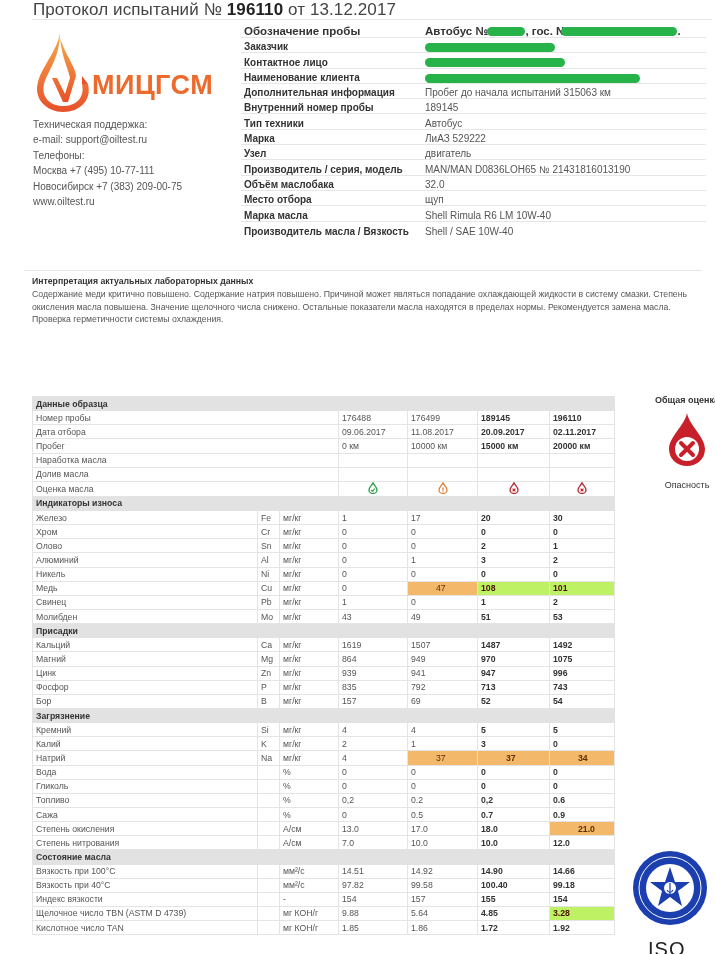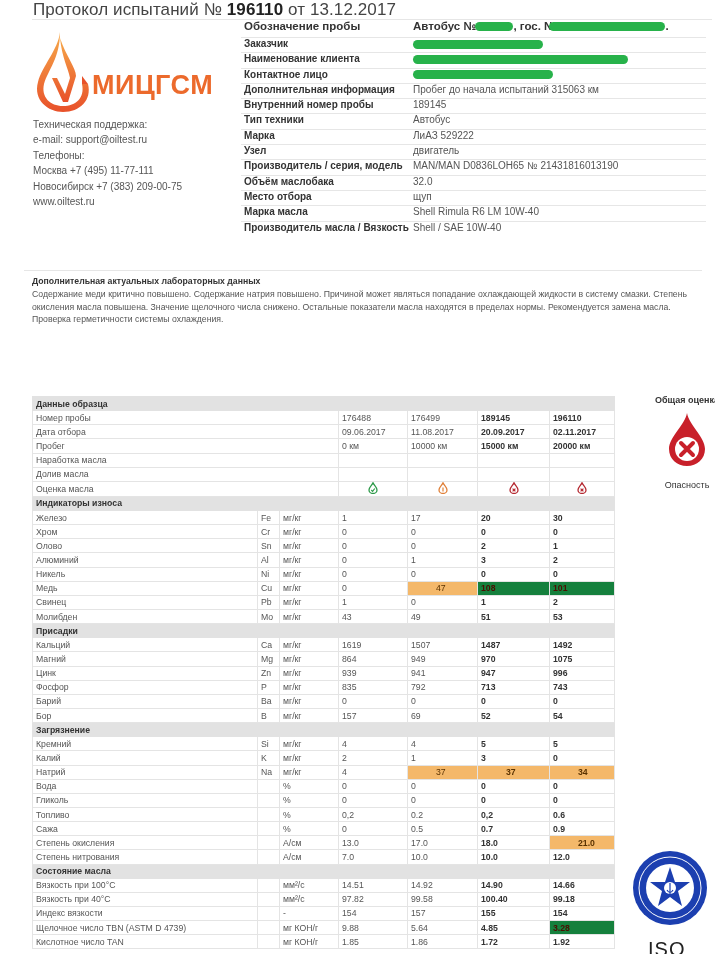--- a/index.html
+++ b/index.html
@@ -9,38 +9,38 @@
   .title { position: absolute; left: 33px; top: 0px; font-size: 17px; color: #444; letter-spacing: 0.1px; }
   .title b { color: #222; font-weight: bold; }
   .title-rule { position: absolute; left: 32px; top: 19px; width: 680px; border-top: 1px solid #e6e6e6; }
 
   .logo { position: absolute; left: 30px; top: 28px; width: 200px; height: 85px; }
   .logo-text { position: absolute; left: 90px; top: 66px; font-size: 27px; font-weight: bold; color: #ec6a2c; letter-spacing: 0.5px; }
 
   .support { position: absolute; left: 33px; top: 117px; font-size: 10px; line-height: 15.4px; color: #555; }
 
   .meta { position: absolute; left: 241px; top: 20px; width: 465px; }
-  .meta-row { display: flex; height: 15.3px; border-bottom: 1px solid #e6e6e6; font-size: 10px; align-items: flex-start; }
+  .meta-row { display: flex; height: 15.3px; border-bottom: 1px solid #e6e6e6; font-size: 10px; align-items: flex-end; }
   .meta-row:first-child { height: 18px; font-size: 11.5px; }
   .meta-label { width: 172px; padding-left: 3px; font-weight: bold; color: #333; }
-  .meta-value { flex: 1; color: #555; white-space: nowrap; }
+  .meta-value { flex: 1; color: #555; white-space: nowrap; margin-left: 12px; }
   .meta-row:first-child .meta-value { font-weight: bold; color: #333; }
   .meta-row:last-child { border-bottom: none; }
   .redact { display: inline-block; background: #27b24a; height: 9px; border-radius: 5px; vertical-align: middle; }
 
   .interp-rule { position: absolute; left: 24px; top: 270px; width: 678px; border-top: 1px solid #e6e6e6; }
   .interp { position: absolute; left: 32px; top: 275px; width: 660px; font-size: 8.7px; line-height: 12.8px; color: #555; }
   .interp-title { font-weight: bold; color: #333; }
 
   table.data { position: absolute; left: 32px; top: 396px; width: 582px; border-collapse: collapse; font-size: 8.7px; color: #555; table-layout: fixed; }
   table.data td { height: 14.15px; padding: 0 3px; border: 1px solid #e4e4e4; white-space: nowrap; overflow: hidden; }
   table.data tr.section td { background: #e2e2e2; color: #333; font-weight: bold; border-color: #e2e2e2; }
   table.data td.v3, table.data td.v4 { font-weight: bold; color: #333; }
   table.data td.warn { background: #f4b86a; color: #5a3200; padding-left: 28px; }
-  table.data td.crit { background: #15803d; color: #4a0e00; }
+  table.data td.crit { background: #bef264; color: #4a0e00; }
   table.data td.icon-cell { text-align: center; }
 
   .overall { position: absolute; left: 627px; top: 395px; width: 80px; text-align: center; margin-left: 20px; }
   .overall-title { font-size: 9px; font-weight: bold; color: #333; }
   .overall-icon { margin: 6px auto 0; width: 44px; height: 56px; }
   .overall-label { font-size: 9px; color: #333; margin-top: 9px; text-align: center; }
 
   .iso { position: absolute; left: 632px; top: 850px; width: 76px; height: 76px; }
   .iso-label { position: absolute; left: 648px; top: 938px; font-size: 20px; color: #222; letter-spacing: 1px; }
 </style>
@@ -67,46 +67,46 @@
     <path d="M30 10 C 36 28, 46 40, 46 48 L 38 74 L 33 74 L 22 50 L 27 50 L 35 66 L 40 50 C 38 40, 32 30, 30 10 Z" fill="url(#lg)"></path>
     <path d="M52 48 L 58 56 L 52 56 Z" fill="#e8512a"></path>
   </svg>
   <div class="logo-text" style="left:62px;top:42px;">МИЦГСМ</div>
 </div>
 
 <div class="support">
   <div>Техническая поддержка:</div>
   <div>e-mail: support@oiltest.ru</div>
   <div>Телефоны:</div>
-  <div>Москва +7 (495) 11-77-111</div>
+  <div>Москва +7 (495) 10-77-111</div>
   <div>Новосибирск +7 (383) 209-00-75</div>
   <div>www.oiltest.ru</div>
 </div>
 
 <div class="meta">
   <div class="meta-row">
     <div class="meta-label">Обозначение пробы</div>
     <div class="meta-value">
       <span>Автобус №</span>
       <span class="redact" style="width:38px;margin-left:-4px;"></span><span>, гос. N</span><span class="redact" style="width:116px;margin-left:-3px;"></span><span>.</span>
     </div>
   </div>
   <div class="meta-row">
     <div class="meta-label">Заказчик</div>
     <div class="meta-value"><span class="redact" style="width:130px;"></span></div>
   </div>
   <div class="meta-row">
+    <div class="meta-label">Контактное лицо</div>
+    <div class="meta-value"><span class="redact" style="width:140px;"></span></div>
+  </div>
+  <div class="meta-row">
     <div class="meta-label">Наименование клиента</div>
     <div class="meta-value"><span class="redact" style="width:215px;"></span></div>
   </div>
   <div class="meta-row">
-    <div class="meta-label">Контактное лицо</div>
-    <div class="meta-value"><span class="redact" style="width:140px;"></span></div>
-  </div>
-  <div class="meta-row">
     <div class="meta-label">Дополнительная информация</div>
     <div class="meta-value">Пробег до начала испытаний 315063 км</div>
   </div>
   <div class="meta-row">
     <div class="meta-label">Внутренний номер пробы</div>
     <div class="meta-value">189145</div>
   </div>
   <div class="meta-row">
     <div class="meta-label">Тип техники</div>
     <div class="meta-value">Автобус</div>
@@ -136,21 +136,21 @@
     <div class="meta-value">Shell Rimula R6 LM 10W-40</div>
   </div>
   <div class="meta-row">
     <div class="meta-label">Производитель масла / Вязкость</div>
     <div class="meta-value">Shell / SAE 10W-40</div>
   </div>
 </div>
 
 <div class="interp-rule"></div>
 <div class="interp">
-  <div class="interp-title">Дополнительная актуальных лабораторных данных</div>
+  <div class="interp-title">Интерпретация актуальных лабораторных данных</div>
   <div>Содержание меди критично повышено. Содержание натрия повышено. Причиной может являться попадание охлаждающей жидкости в систему смазки. Степень окисления масла повышена. Значение щелочного числа снижено. Остальные показатели масла находятся в пределах нормы. Рекомендуется замена масла. Проверка герметичности системы охлаждения.</div>
 </div>
 
 <table class="data" id="results">
   <colgroup>
     <col style="width:225px">
       <col style="width:22px">
       <col style="width:59px">
     <col style="width:69px">
       <col style="width:70px">
@@ -323,29 +323,20 @@
       <tr>
         <td>Фосфор</td>
         <td>P</td>
         <td>мг/кг</td>
         <td class="v1">835</td>
         <td class="v2">792</td>
         <td class="v3">713</td>
         <td class="v4">743</td>
       </tr>
       <tr>
-        <td>Барий</td>
-        <td>Ba</td>
-        <td>мг/кг</td>
-        <td class="v1">0</td>
-        <td class="v2">0</td>
-        <td class="v3">0</td>
-        <td class="v4">0</td>
-      </tr>
-      <tr>
         <td>Бор</td>
         <td>B</td>
         <td>мг/кг</td>
         <td class="v1">157</td>
         <td class="v2">69</td>
         <td class="v3">52</td>
         <td class="v4">54</td>
       </tr>
       <tr class="section">
         <td colspan="7">Загрязнение</td>

